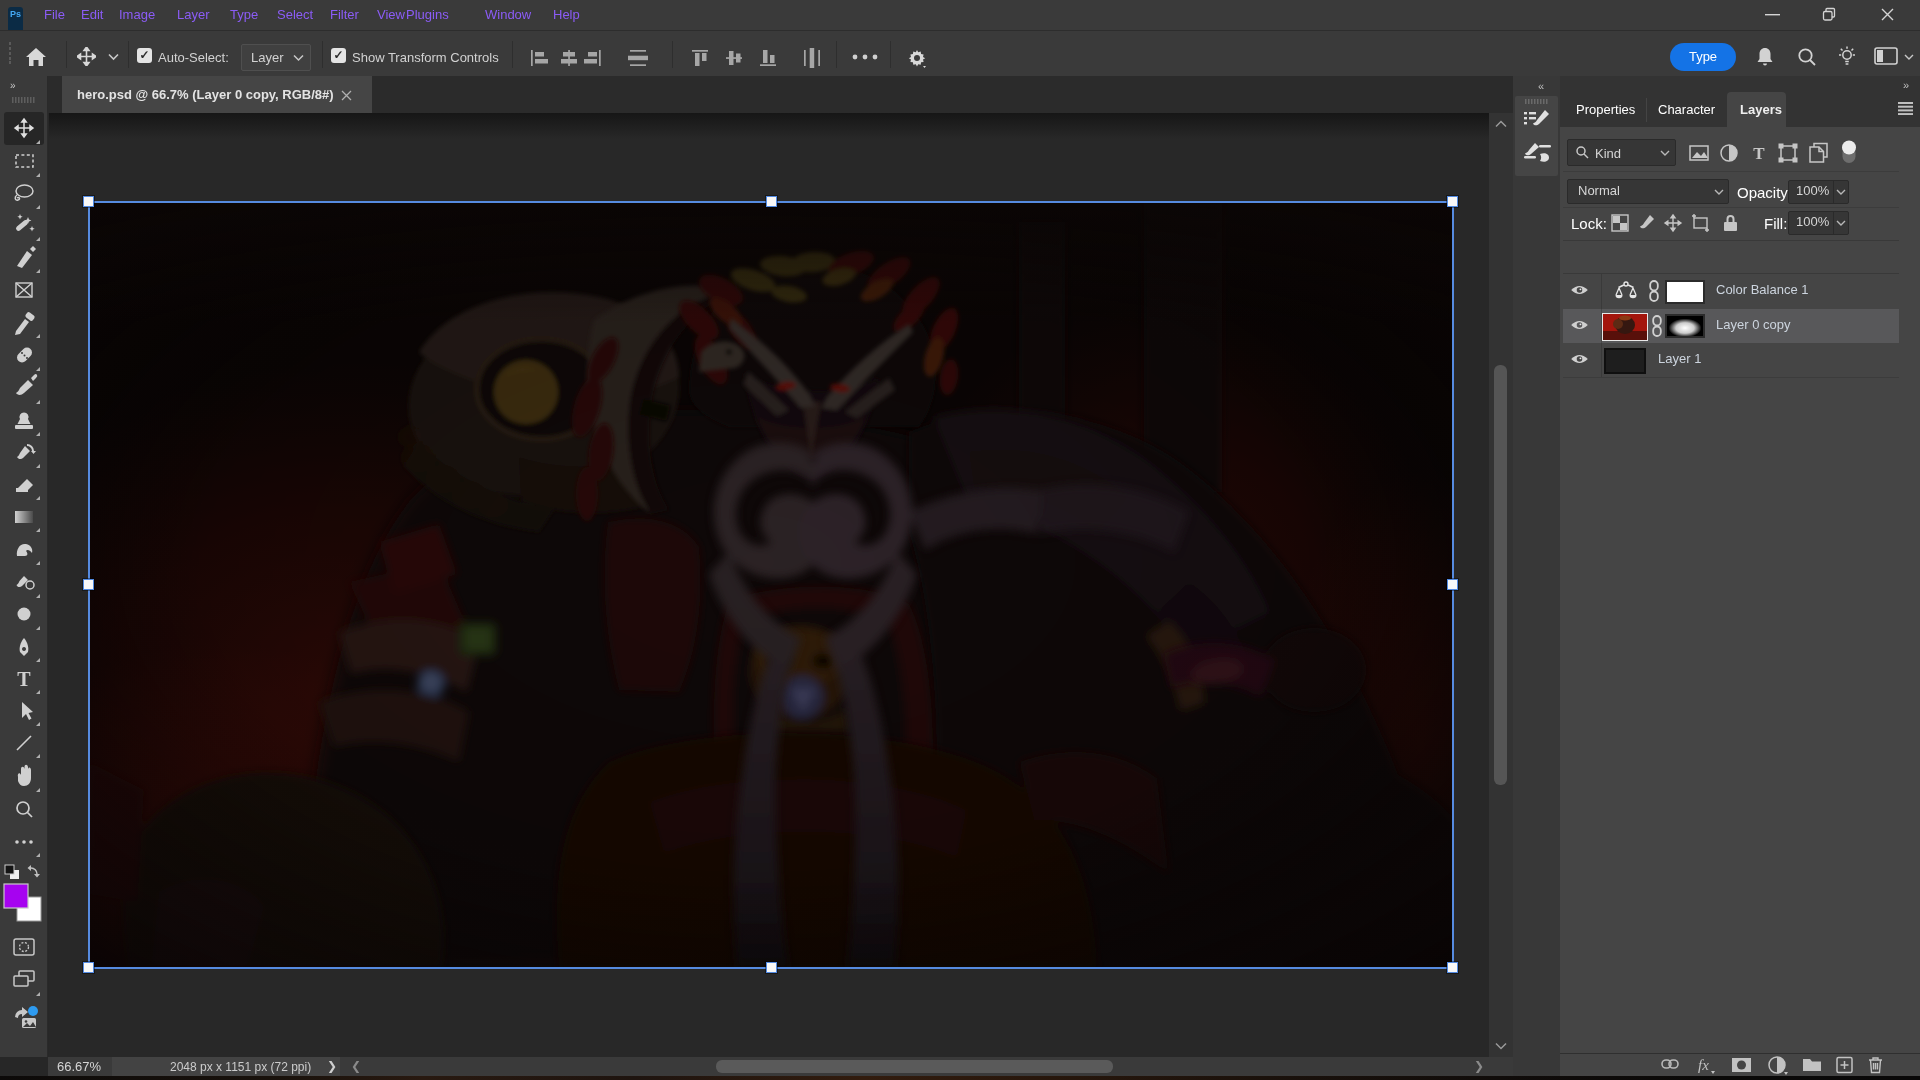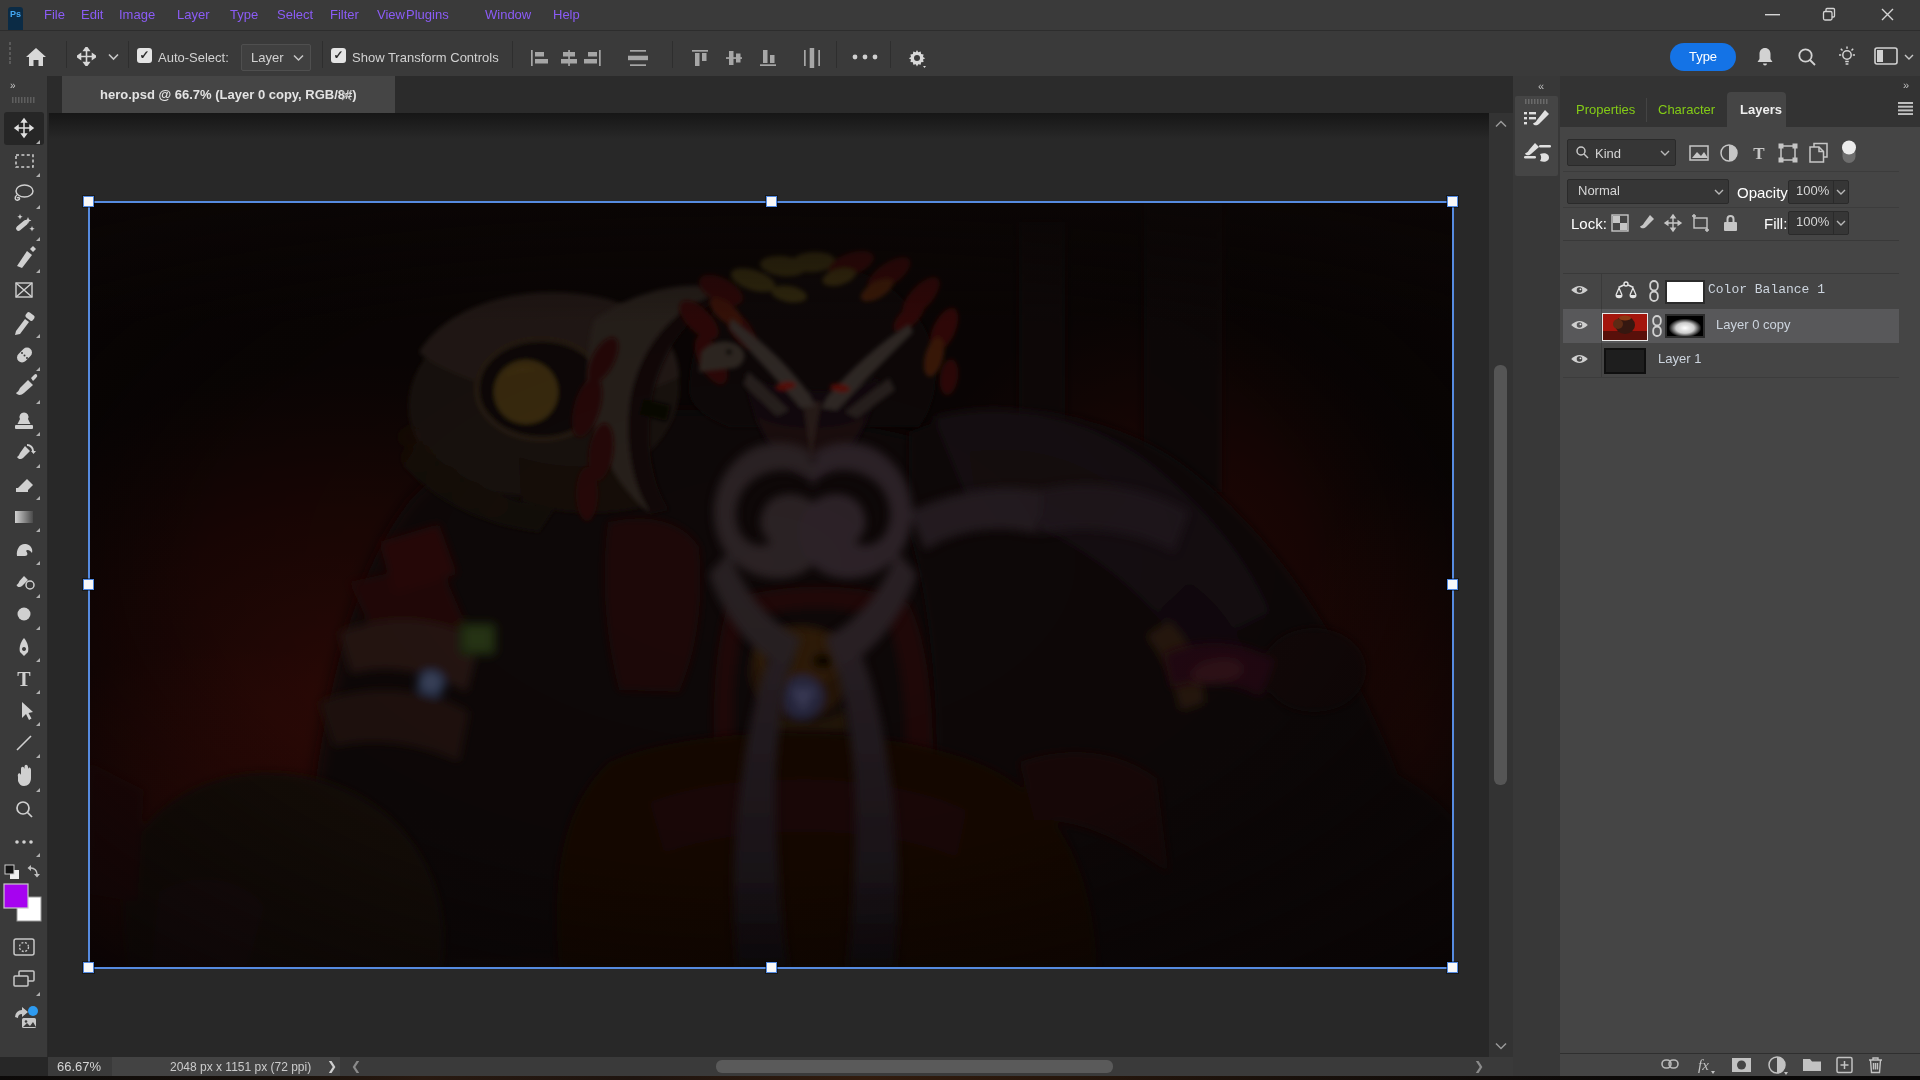--- a/index.html
+++ b/index.html
@@ -13,33 +13,33 @@
   .menuitem{color:#8b5cf6;font-size:13px;line-height:30px;position:absolute;top:0;}
   
   #optbar{left:0;top:30px;width:1920px;height:46px;background:#3a3a3a;border-top:1px solid #2d2d2d;box-sizing:border-box;}
   .odiv{position:absolute;top:41px;width:1px;height:27px;background:#2e2e2e;}
   .olabel{position:absolute;color:#d2d2d2;font-size:13px;top:50px;}
   .ocheck{position:absolute;top:48px;width:15px;height:15px;background:#e4e4e4;border-radius:3px;
      color:#2b2b2b;font-size:12px;line-height:15px;text-align:center;font-weight:bold;}
   
   #tabbar{left:48px;top:76px;width:1465px;height:37px;background:#2b2b2b;}
   #doctab{left:62px;top:76px;width:310px;height:37px;background:#454545;color:#e3e3e3;
-     font-size:13px;font-weight:bold;line-height:37px;padding-left:23px;}
+     font-size:13px;font-weight:bold;line-height:37px;}
   
   #toolbar{left:0;top:76px;width:48px;height:981px;background:#3a3a3a;border-right:1px solid #2a2a2a;box-sizing:border-box;}
   
   #canvas{left:49px;top:113px;width:1440px;height:944px;background:#282828;overflow:hidden;}
   #vscroll{left:1489px;top:113px;width:24px;height:944px;background:#333333;}
   #vthumb{left:1494px;top:365px;width:13px;height:420px;background:#555555;border-radius:6px;}
   
   #statusbar{left:48px;top:1057px;width:1465px;height:19px;background:#3a3a3a;color:#cfcfcf;font-size:13px;}
   
   #dockstrip{left:1513px;top:76px;width:47px;height:1000px;background:#383838;}
   #panel{left:1560px;top:76px;width:360px;height:1000px;background:#454545;}
-  .ptab{position:absolute;top:92px;height:35px;font-size:13px;line-height:35px;color:#84cc16;}
+  .ptab{position:absolute;top:92px;height:35px;font-size:13px;line-height:35px;color:#ffffff;}
   .pinput{position:absolute;background:#363636;border:1px solid #2a2a2a;border-radius:2px;box-sizing:border-box;
      color:#d6d6d6;font-size:13px;}
   .plabel{position:absolute;color:#ffffff;font-size:15px;}
   .lrow{position:absolute;left:1563px;width:336px;height:33px;}
   .lname{position:absolute;color:#ccd4de;font-size:13px;top:8px;}
   .eyecol{position:absolute;left:38px;top:0;width:1px;height:100%;background:#3a3a3a;}
   .hdl{width:11px;height:11px;background:#f8f8f8;border:1.5px solid #528ae2;box-sizing:border-box;box-shadow:0 0 0 1px rgba(0,0,0,.4);}
 </style>
 </head>
 <body>
@@ -762,21 +762,21 @@
       <path d="M1.5 15 a3.5 3.2 0 0 0 7 0 Z" fill="#e6e6e6"></path>
       <path d="M15.5 15 a3.5 3.2 0 0 0 7 0 Z" fill="#e6e6e6"></path>
     </svg>
     <svg class="abs" style="left:85px;top:6px;" width="12" height="22" viewBox="0 0 12 22">
       <g stroke="#d0d0d0" stroke-width="1.8" fill="none">
           <rect x="2.2" y="1" width="7.6" height="9.5" rx="3.8"></rect>
           <rect x="2.2" y="11.5" width="7.6" height="9.5" rx="3.8"></rect>
         </g>
     </svg>
     <div class="abs" style="left:102px;top:6px;width:40px;height:24px;background:#ffffff;border:2px solid #2b2b2b;box-sizing:border-box;"></div>
-    <span class="lname" style="left:145px;font-family:Liberation Mono, monospace;">Color Balance 1</span>
+    <span class="lname" style="left:153px;">Color Balance 1</span>
   </div>
   <div class="lrow" style="top:309px;height:34px;background:#58585a;">
     <svg class="abs" style="left:7px;top:10px;" width="19" height="12" viewBox="0 0 20 13">
         <path d="M1 6.5 Q10 -2 19 6.5 Q10 15 1 6.5 Z" fill="#d0d0d0"></path>
         <circle cx="10" cy="6.5" r="3" fill="#58585a"></circle>
         <circle cx="11" cy="5.8" r="1" fill="#e8e8e8"></circle>
       </svg>
     <div class="eyecol" style="background:#474747;"></div>
     <div class="abs" style="left:39px;top:4px;width:46px;height:28px;border:1.5px solid #e8e8e8;box-sizing:border-box;overflow:hidden;">
       <svg width="44" height="26" viewBox="0 0 44 26">

